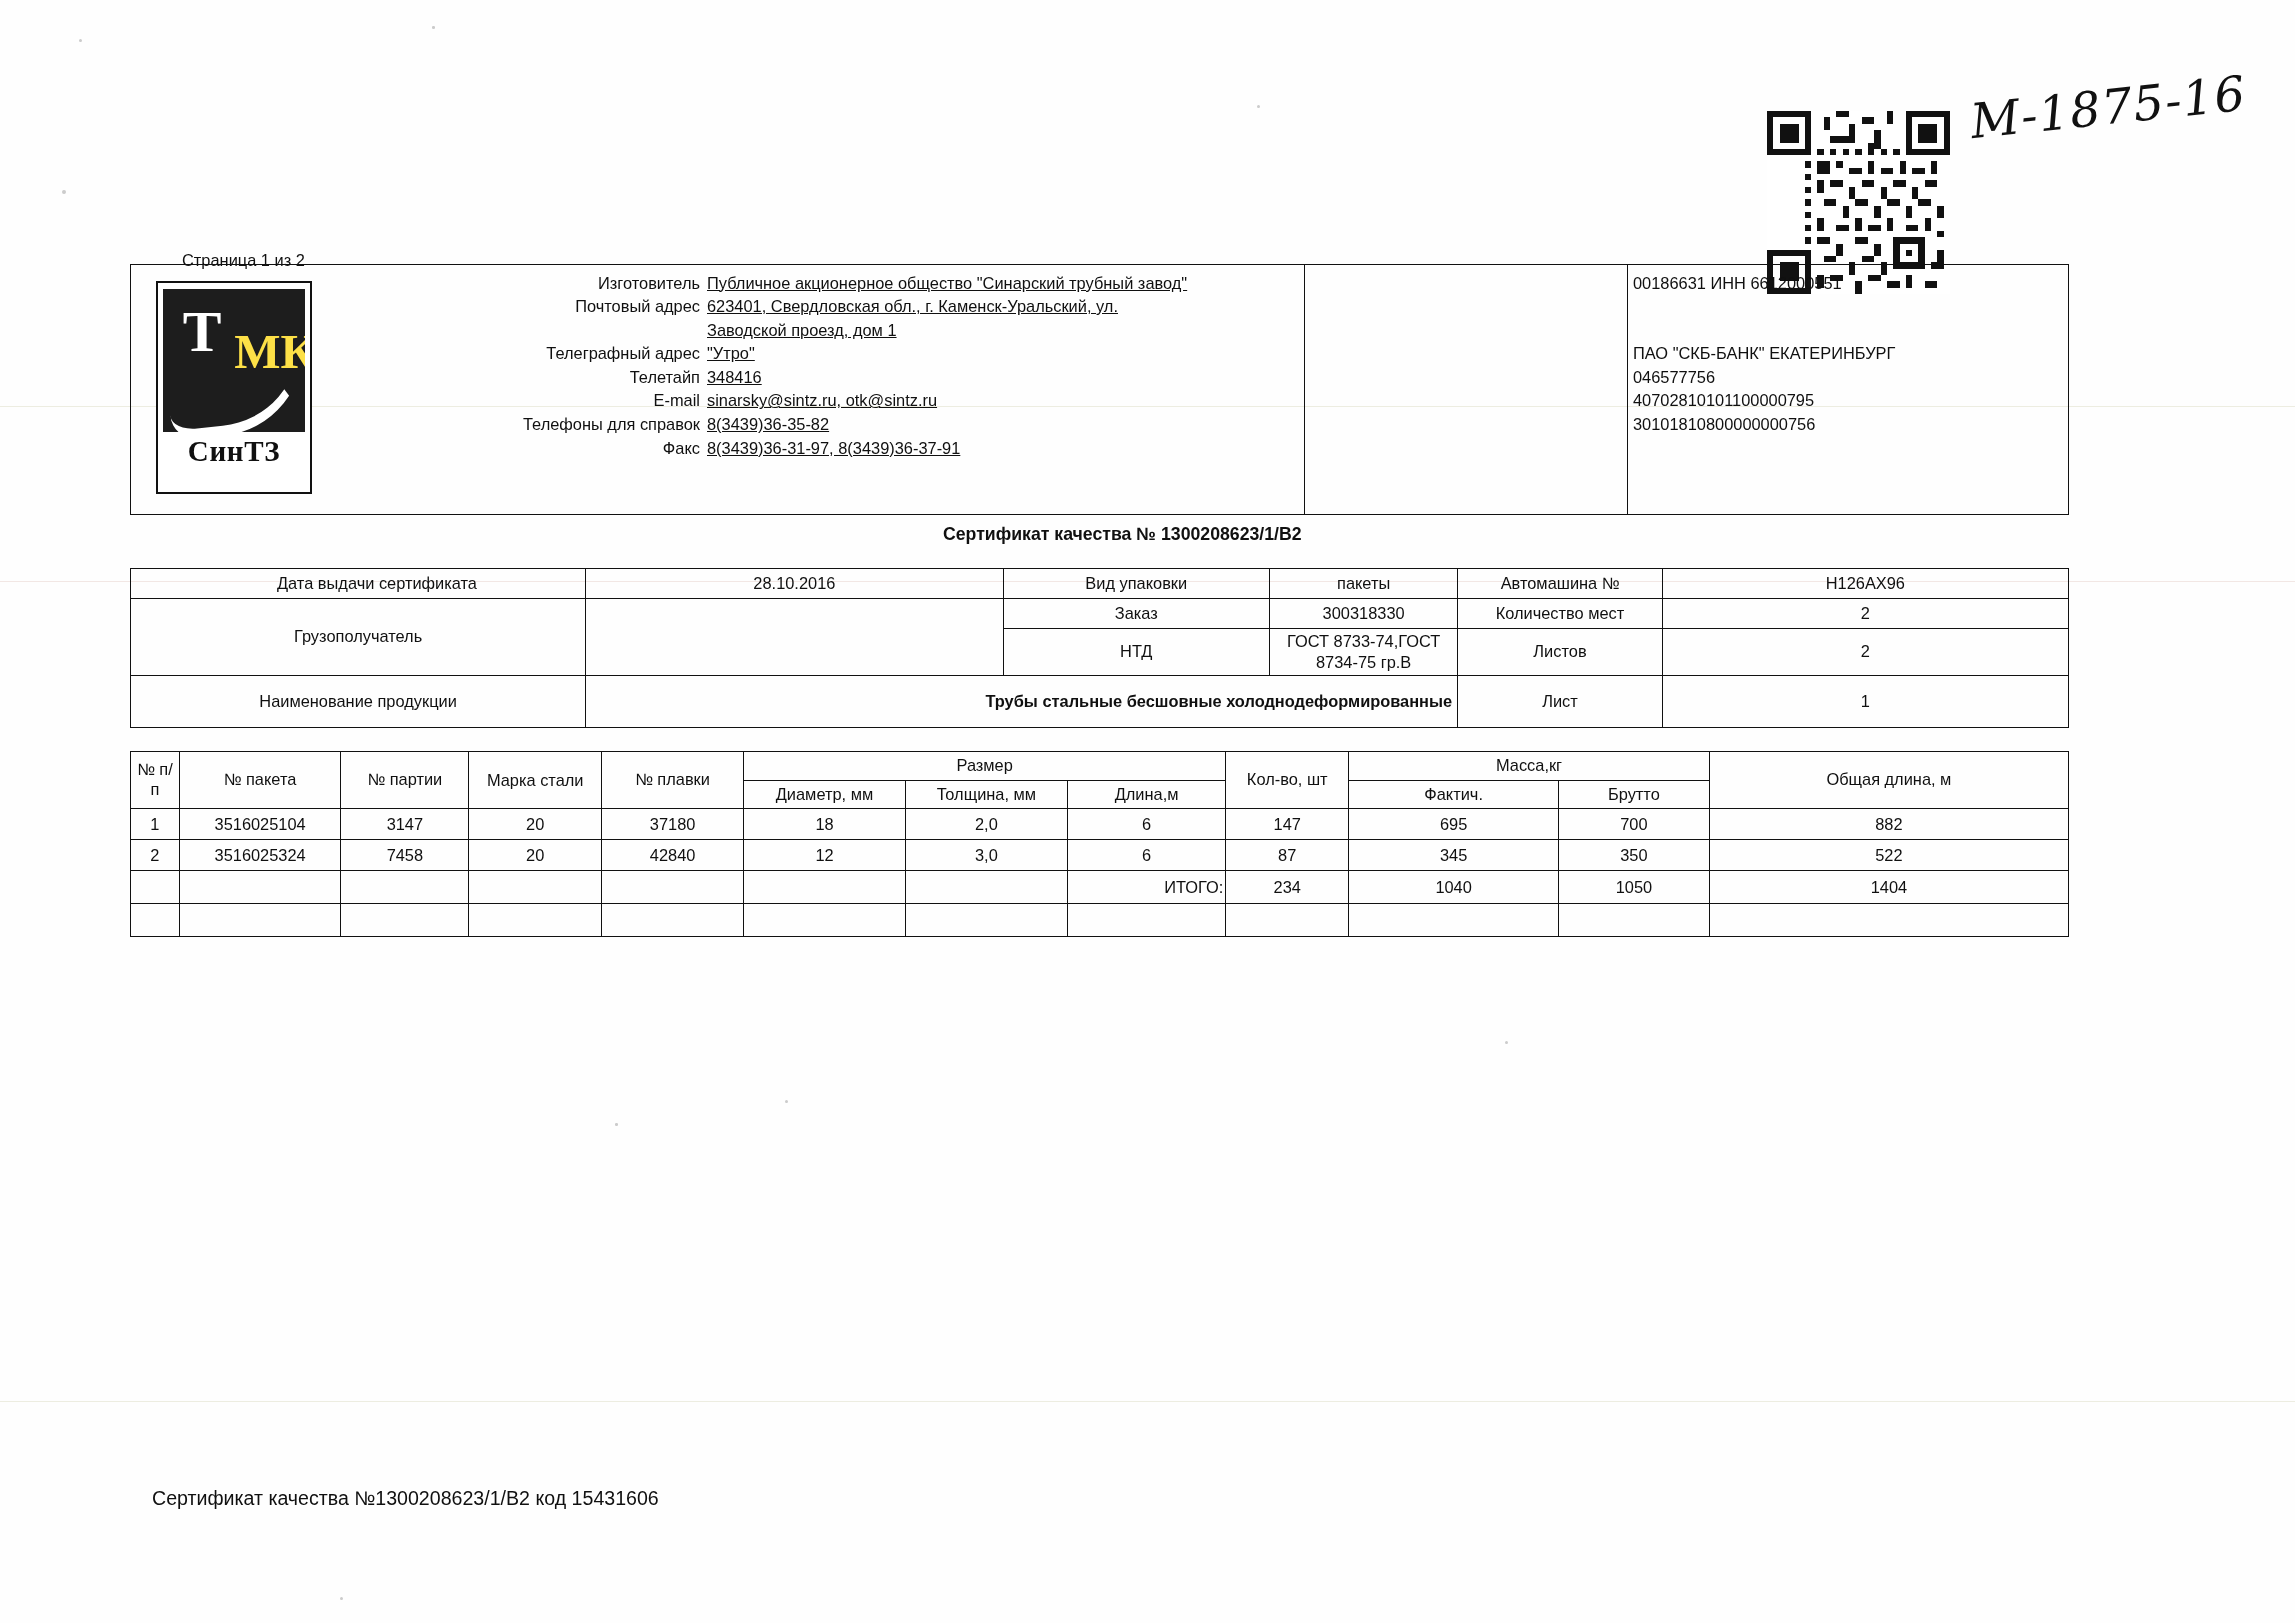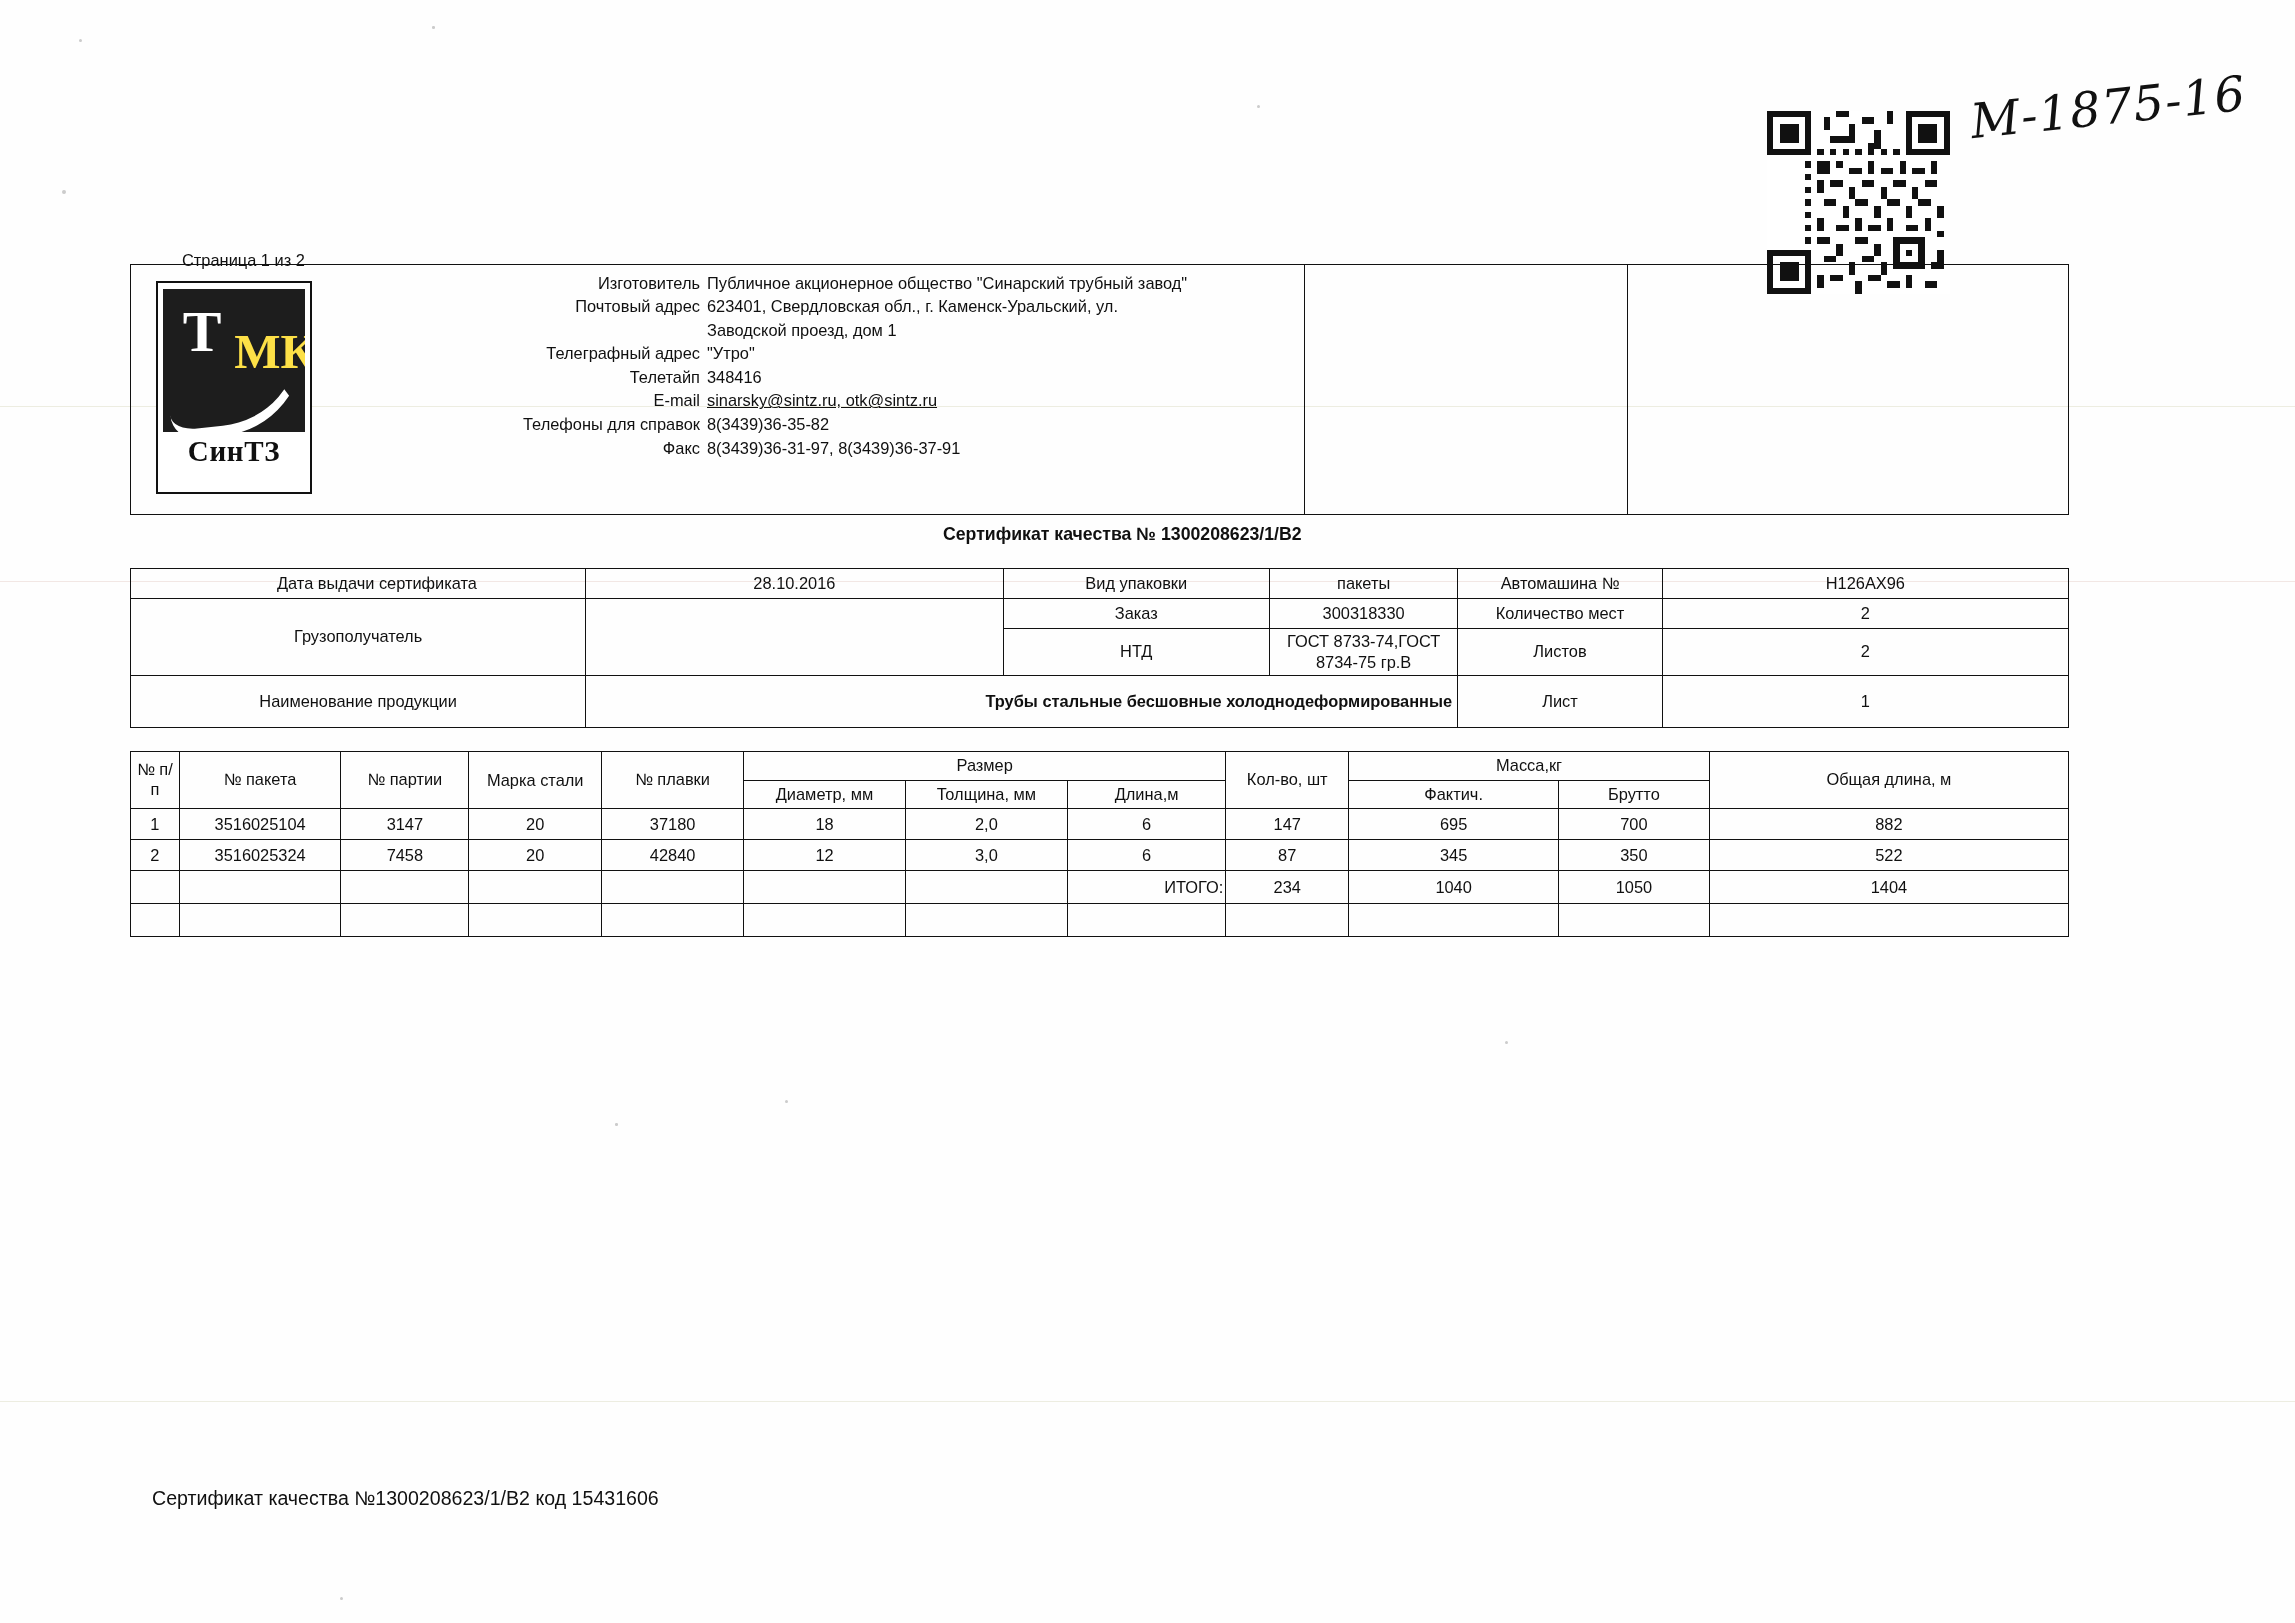--- a/index.html
+++ b/index.html
@@ -157,20 +157,21 @@
     width: 373px;
     text-align: right;
     font-size: 16.4px;
   }
   .hdr-left-values {
     position: absolute;
     left: 576px;
     top: 6.5px;
     width: 583px;
     font-size: 16.4px;
+    text-decoration: underline;
   }
   .row { height: 23.6px; line-height: 23.6px; white-space: nowrap; }
 
   .hdr-mid-labels {
     position: absolute;
     left: 1178px;
     top: 6.5px;
     width: 314px;
     text-align: right;
     font-size: 16.4px;
@@ -398,20 +399,29 @@
       <div class="row">623401, Свердловская обл., г. Каменск-Уральский, ул.</div>
       <div class="row">Заводской проезд, дом 1</div>
       <div class="row">"Утро"</div>
       <div class="row">348416</div>
       <div class="row underline-link">sinarsky@sintz.ru,   otk@sintz.ru</div>
       <div class="row">8(3439)36-35-82</div>
       <div class="row">8(3439)36-31-97, 8(3439)36-37-91</div>
     </div>
 
 
+    <div class="hdr-right-values">
+      <div class="row">00186631 ИНН 6612000551</div>
+      <div class="row"></div>
+      <div class="row"></div>
+      <div class="row">ПАО "СКБ-БАНК" ЕКАТЕРИНБУРГ</div>
+      <div class="row">046577756</div>
+      <div class="row">40702810101100000795</div>
+      <div class="row">30101810800000000756</div>
+    </div>
   </div>
 
   <div class="cert-title">Сертификат качества №  1300208623/1/В2</div>
 
   <table class="info-table">
     <tbody>
       <tr>
         <td class="c" style="width:406px;padding-left:43px;">Дата выдачи сертификата</td>
         <td class="c" style="width:406px;">28.10.2016</td>
         <td class="c" style="width:255px;">Вид упаковки</td>

